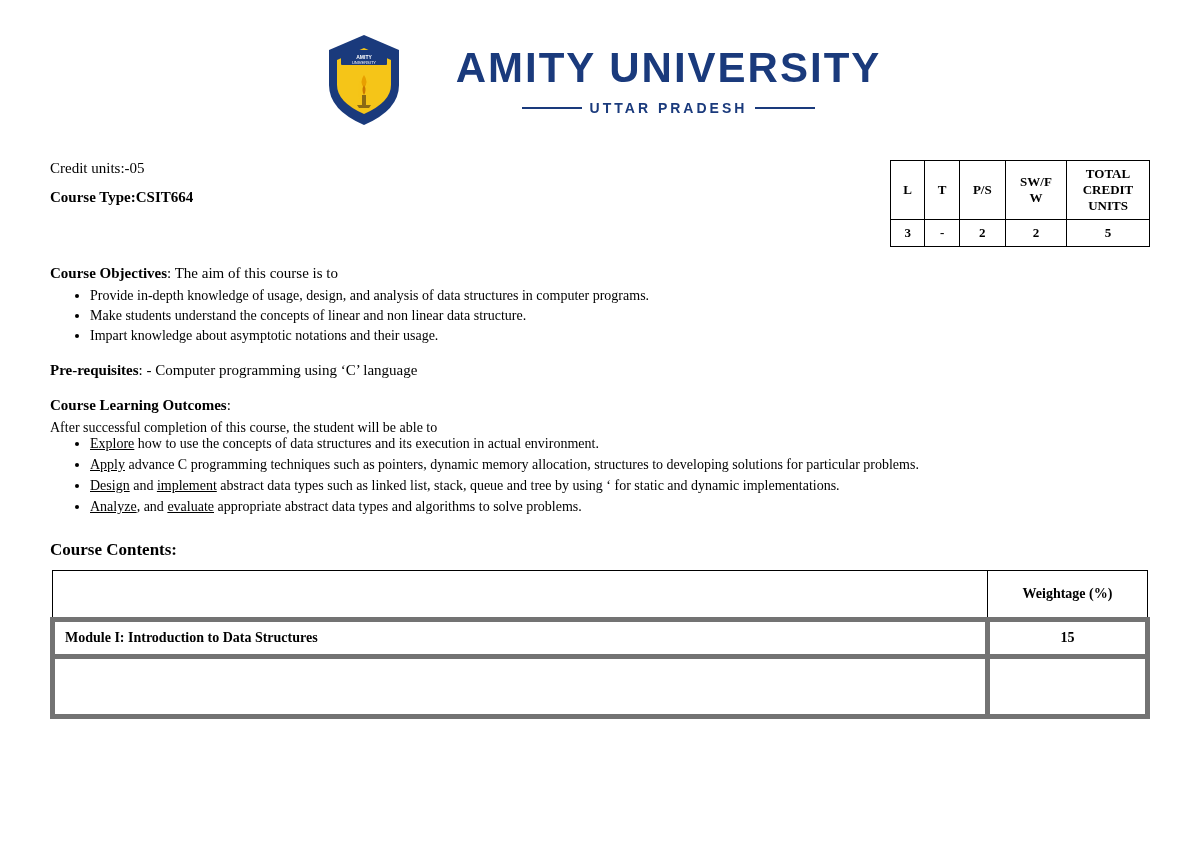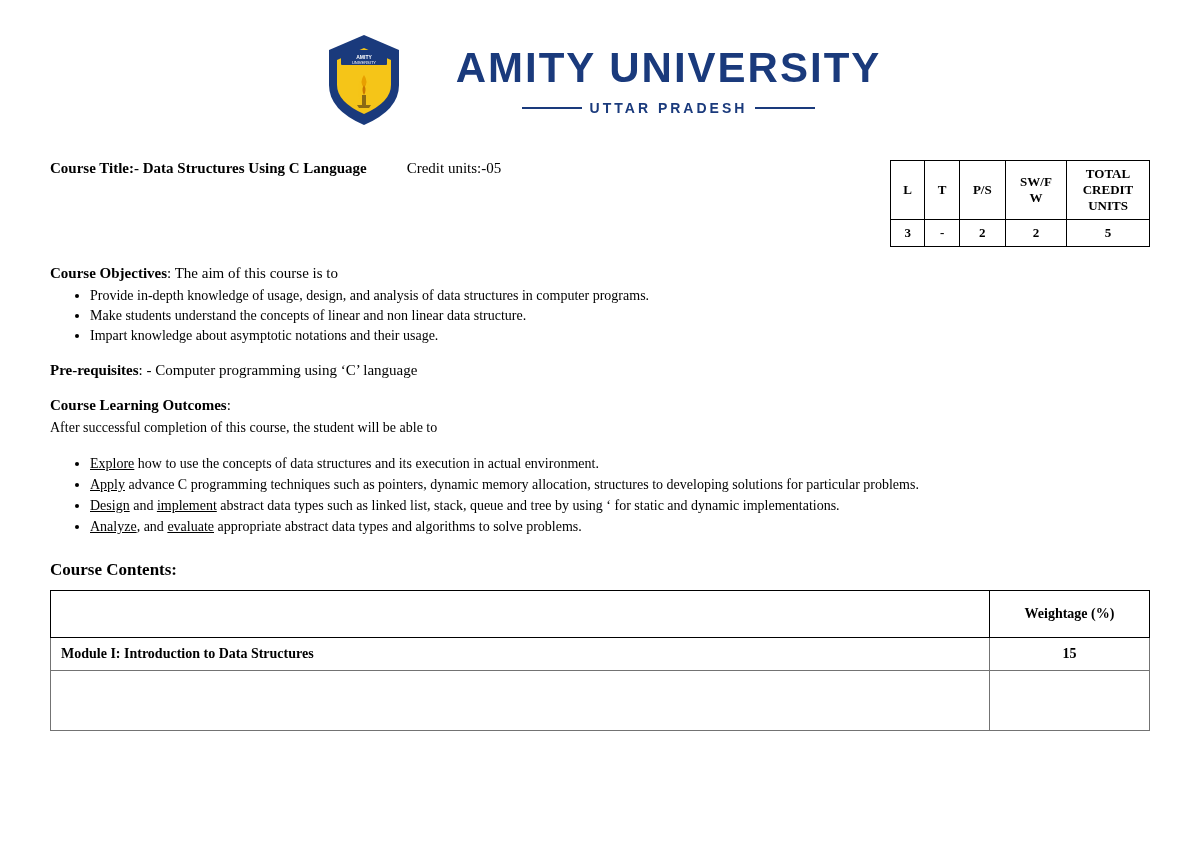--- a/index.html
+++ b/index.html
@@ -134,21 +134,21 @@
     }
 
     ul.content-list li {
       margin-bottom: 4px;
       font-size: 14px;
     }
 
     
     .slo-intro {
       font-size: 14px;
-      margin-bottom: 20px;
+      margin-bottom: 0;
     }
 
     ul.slo-list {
       list-style: disc;
       padding-left: 40px;
     }
 
     ul.slo-list li {
       margin-bottom: 5px;
       font-size: 14px;
@@ -174,21 +174,21 @@
     }
 
     .contents-table th {
       border: 1px solid #000;
       padding: 15px 10px;
       text-align: center;
       font-weight: bold;
     }
 
     .contents-table td {
-      border: 1px solid #737373;
+      border: 5px solid #737373;
       padding: 8px 10px;
       font-weight: bold;
     }
 
     .contents-table .weight-col {
       text-align: center;
       width: 160px;
     }
 
     .top-row {
@@ -239,27 +239,27 @@
       <span>UTTAR PRADESH</span>
       <span class="line"></span>
     </div>
   </div>
 </div>
 
 <div class="top-row">
   <div class="left-block">
 
     <div class="course-title-line">
-      <span class="course-title">
-        <span>Course Title:- </span><span>Data Structures Using C Language</span>
-      </span>
       <span class="credit-units">Credit units:-05</span>
     </div>
 
 
+    <div class="course-type">
+      <span>Course Type:</span><span>CSIT664</span>
+    </div>
   </div>
 
   <div class="right-block">
     <table class="credits-table">
       <thead>
         <tr>
           <th>L</th>
           <th>T</th>
           <th>P/S</th>
           <th>SW/F<br>W</th>

